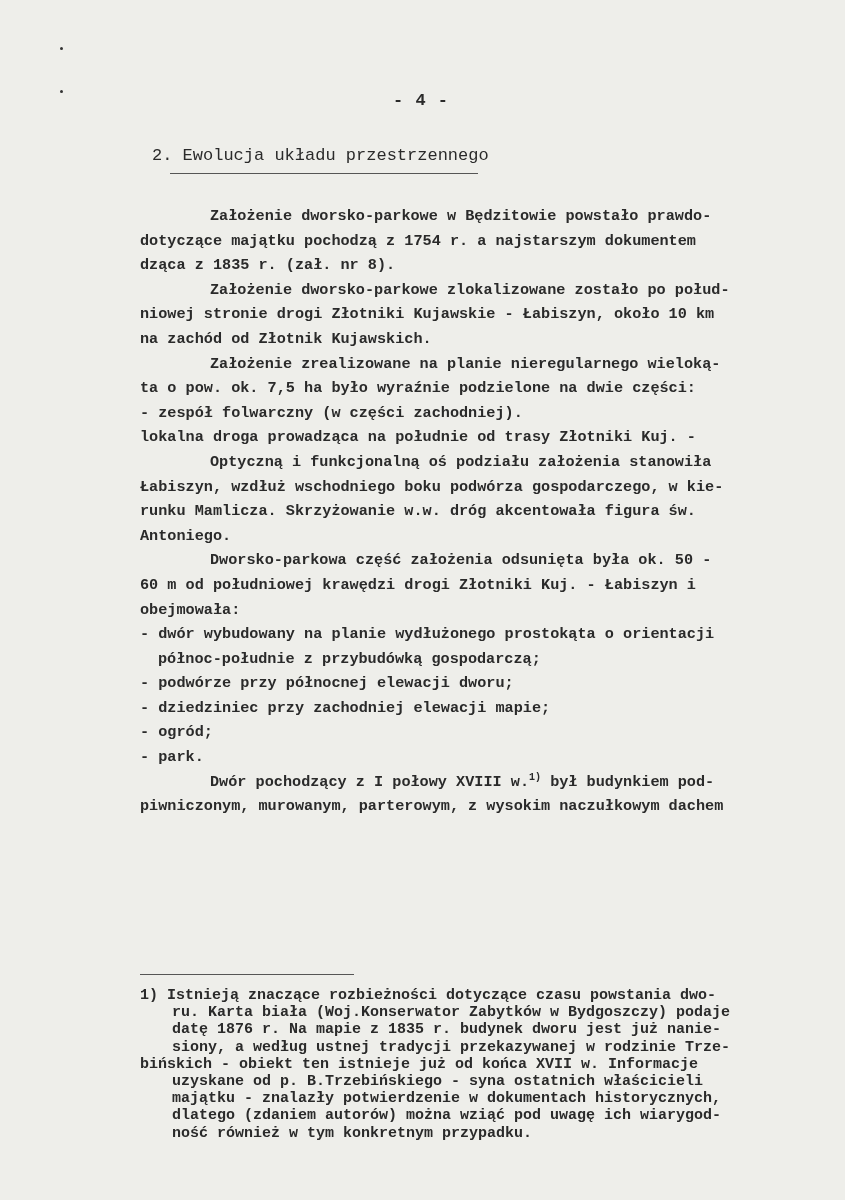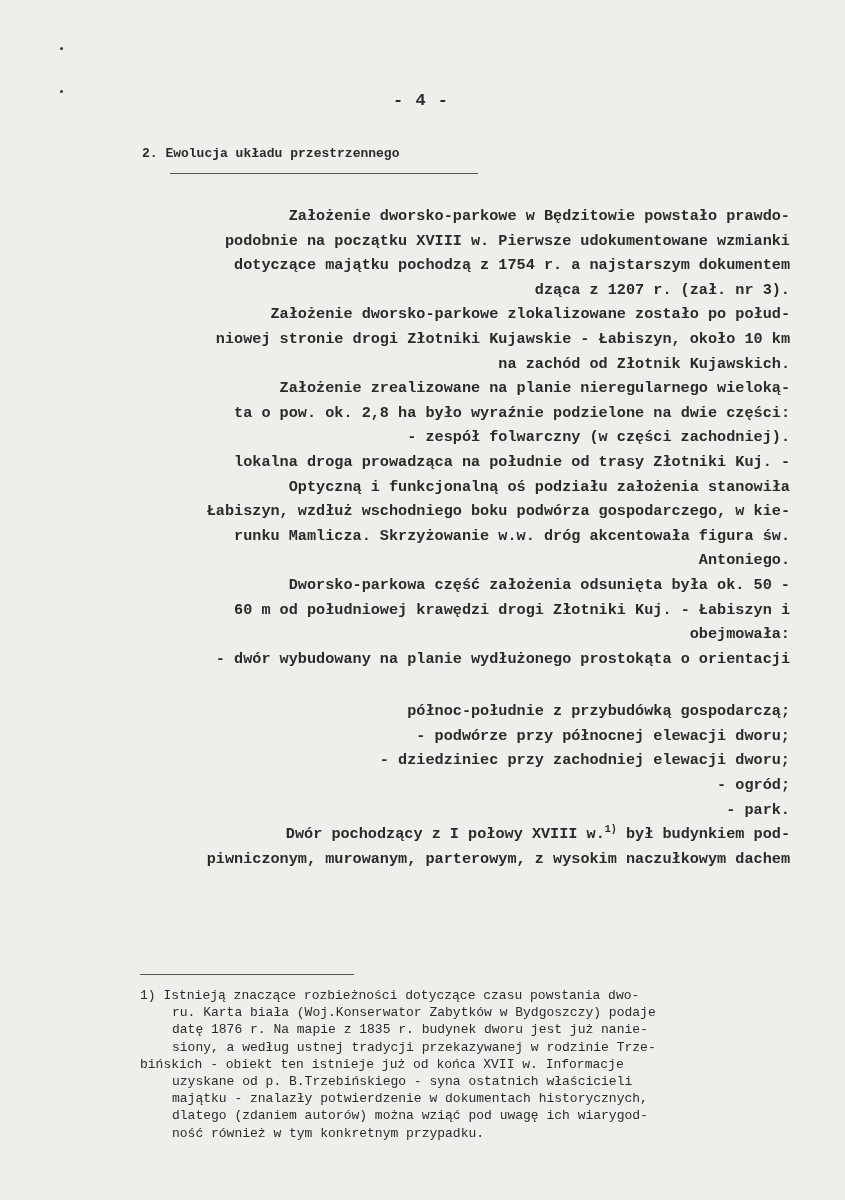--- a/index.html
+++ b/index.html
@@ -6,66 +6,65 @@
   body {
     width: 845px; height: 1200px; overflow: hidden;
     background: #ecece8;
     font-family: "Liberation Mono", "DejaVu Sans Mono", monospace;
     color: #2a2a2a;
     position: relative;
   }
   .page { position: absolute; inset: 0; background: #eeeeea; }
   .mark { position: absolute; width: 3px; height: 3px; background: #333; border-radius: 50%; }
   .pagenum { position: absolute; left: 393px; top: 91px; font-size: 17px; font-weight: bold; letter-spacing: 1px; }
-  .heading { position: absolute; left: 142px; top: 146px; font-size: 13px; font-weight: bold; }
+  .heading { position: absolute; left: 152px; top: 146px; font-size: 17px; font-weight: normal; }
   .heading-rule { position: absolute; left: 170px; top: 173px; width: 308px; border-top: 1.5px solid #555; }
-  .body { position: absolute; left: 140px; top: 204px; width: 650px; font-size: 15.2px; font-weight: bold; line-height: 24.6px; text-align: right; }
+  .body { position: absolute; left: 140px; top: 204px; width: 650px; font-size: 15.2px; font-weight: bold; line-height: 24.6px; }
   .line { white-space: pre; display: block; }
   .indent { padding-left: 70px; }
-  .cont { padding-left: 18px; margin-top: 28px; }
+  .cont { padding-left: 18px; }
   sup { font-size: 10px; line-height: 0; }
   .fn-rule { position: absolute; left: 140px; top: 974px; width: 214px; border-top: 1.5px solid #555; }
-  .footnote { position: absolute; left: 140px; top: 987px; width: 660px; font-size: 13px; font-weight: normal; line-height: 17.2px; }
+  .footnote { position: absolute; left: 140px; top: 987px; width: 660px; font-size: 15px; font-weight: bold; line-height: 17.2px; }
   .fn-line { white-space: pre; display: block; }
   .fn-indent { padding-left: 32px; }
 </style>
 </head>
 <body>
 
 <div class="page">
   <div class="mark" style="left:60px;top:47px;"></div>
   <div class="mark" style="left:60px;top:90px;"></div>
 
   <div class="pagenum">- 4 -</div>
   <div class="heading">2. Ewolucja układu przestrzennego</div>
   <div class="heading-rule"></div>
 
   <div class="body" id="body">
       <span class="line indent">Założenie dworsko-parkowe w Będzitowie powstało prawdo-</span>
-      <span class="line ">podobnie na początku XVIII w. Pierwsze udokumentowane wzmianki</span>
       <span class="line ">dotyczące majątku pochodzą z 1754 r. a najstarszym dokumentem</span>
-      <span class="line ">dząca z 1207 r. (zał. nr 3).</span>
+      <span class="line ">dząca z 1835 r. (zał. nr 8).</span>
       <span class="line indent">Założenie dworsko-parkowe zlokalizowane zostało po połud-</span>
       <span class="line ">niowej stronie drogi Złotniki Kujawskie - Łabiszyn, około 10 km</span>
       <span class="line ">na zachód od Złotnik Kujawskich.</span>
       <span class="line indent">Założenie zrealizowane na planie nieregularnego wieloką-</span>
-      <span class="line ">ta o pow. ok. 2,8 ha było wyraźnie podzielone na dwie części:</span>
+      <span class="line ">ta o pow. ok. 7,5 ha było wyraźnie podzielone na dwie części:</span>
       <span class="line ">- zespół folwarczny (w części zachodniej).</span>
       <span class="line ">lokalna droga prowadząca na południe od trasy Złotniki Kuj. -</span>
       <span class="line indent">Optyczną i funkcjonalną oś podziału założenia stanowiła</span>
       <span class="line ">Łabiszyn, wzdłuż wschodniego boku podwórza gospodarczego, w kie-</span>
       <span class="line ">runku Mamlicza. Skrzyżowanie w.w. dróg akcentowała figura św.</span>
       <span class="line ">Antoniego.</span>
       <span class="line indent">Dworsko-parkowa część założenia odsunięta była ok. 50 -</span>
       <span class="line ">60 m od południowej krawędzi drogi Złotniki Kuj. - Łabiszyn i</span>
       <span class="line ">obejmowała:</span>
       <span class="line ">- dwór wybudowany na planie wydłużonego prostokąta o orientacji</span>
       <span class="line cont">północ-południe z przybudówką gospodarczą;</span>
       <span class="line ">- podwórze przy północnej elewacji dworu;</span>
-      <span class="line ">- dziedziniec przy zachodniej elewacji dworu;</span>
+      <span class="line ">- dziedziniec przy zachodniej elewacji mapie;</span>
       <span class="line ">- ogród;</span>
       <span class="line ">- park.</span>
       <span class="line indent">Dwór pochodzący z I połowy XVIII w.<sup>1)</sup> był budynkiem pod-</span>
       <span class="line ">piwniczonym, murowanym, parterowym, z wysokim naczułkowym dachem</span>
     </div>
 
   <div class="fn-rule"></div>
   <div class="footnote" id="footnote">
       <span class="fn-line ">1) Istnieją znaczące rozbieżności dotyczące czasu powstania dwo-</span>
       <span class="fn-line fn-indent">ru. Karta biała (Woj.Konserwator Zabytków w Bydgoszczy) podaje</span>

